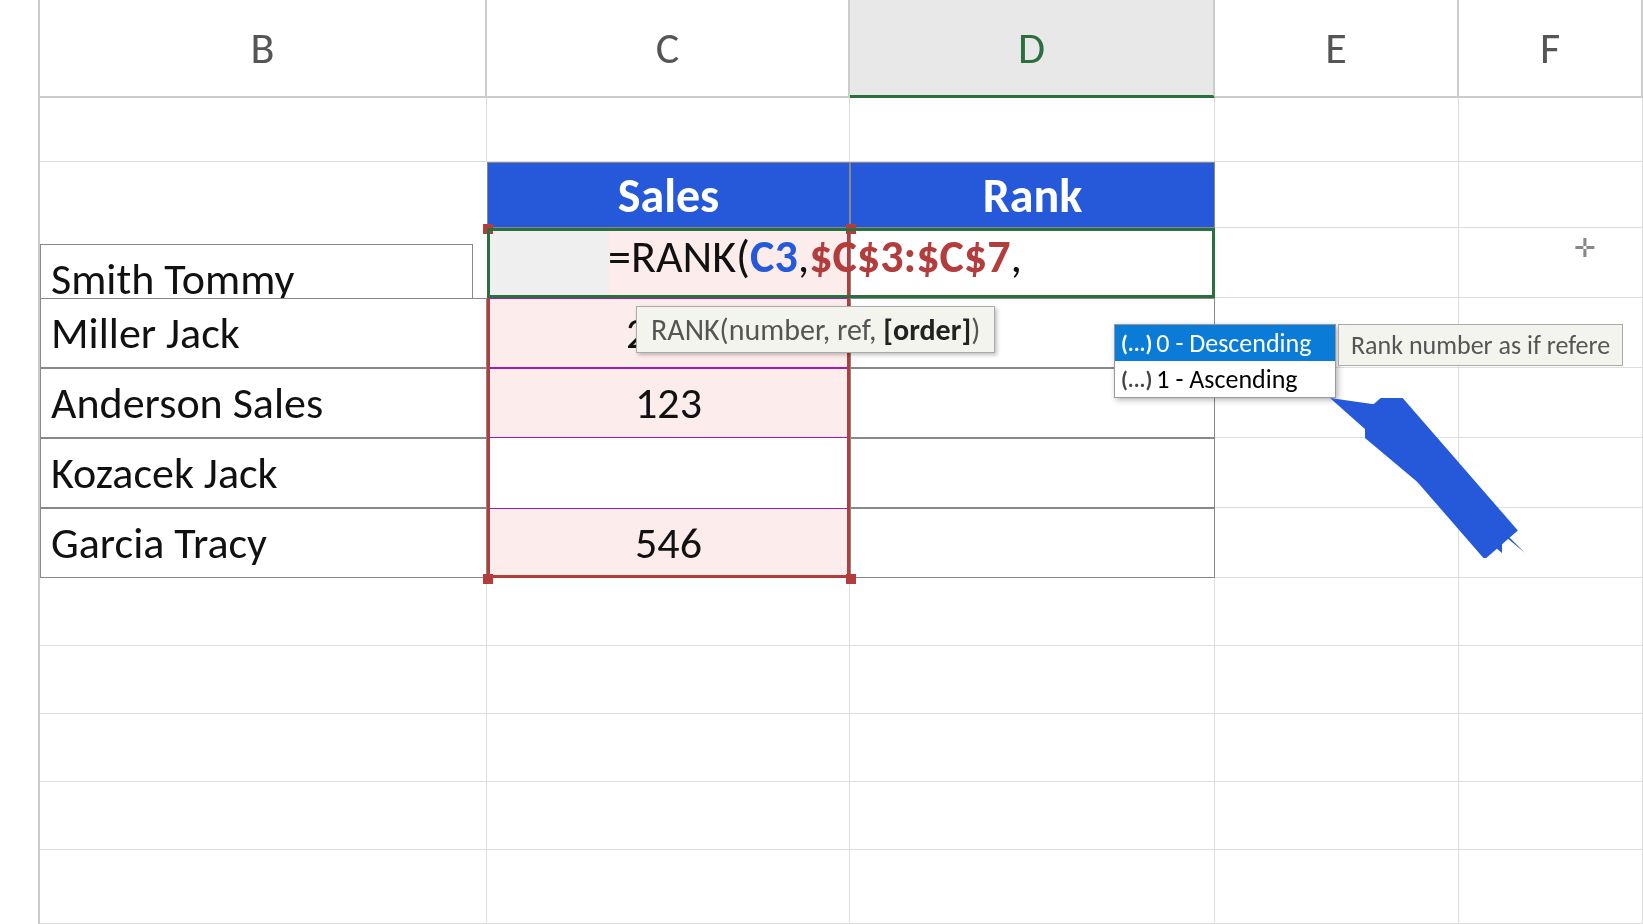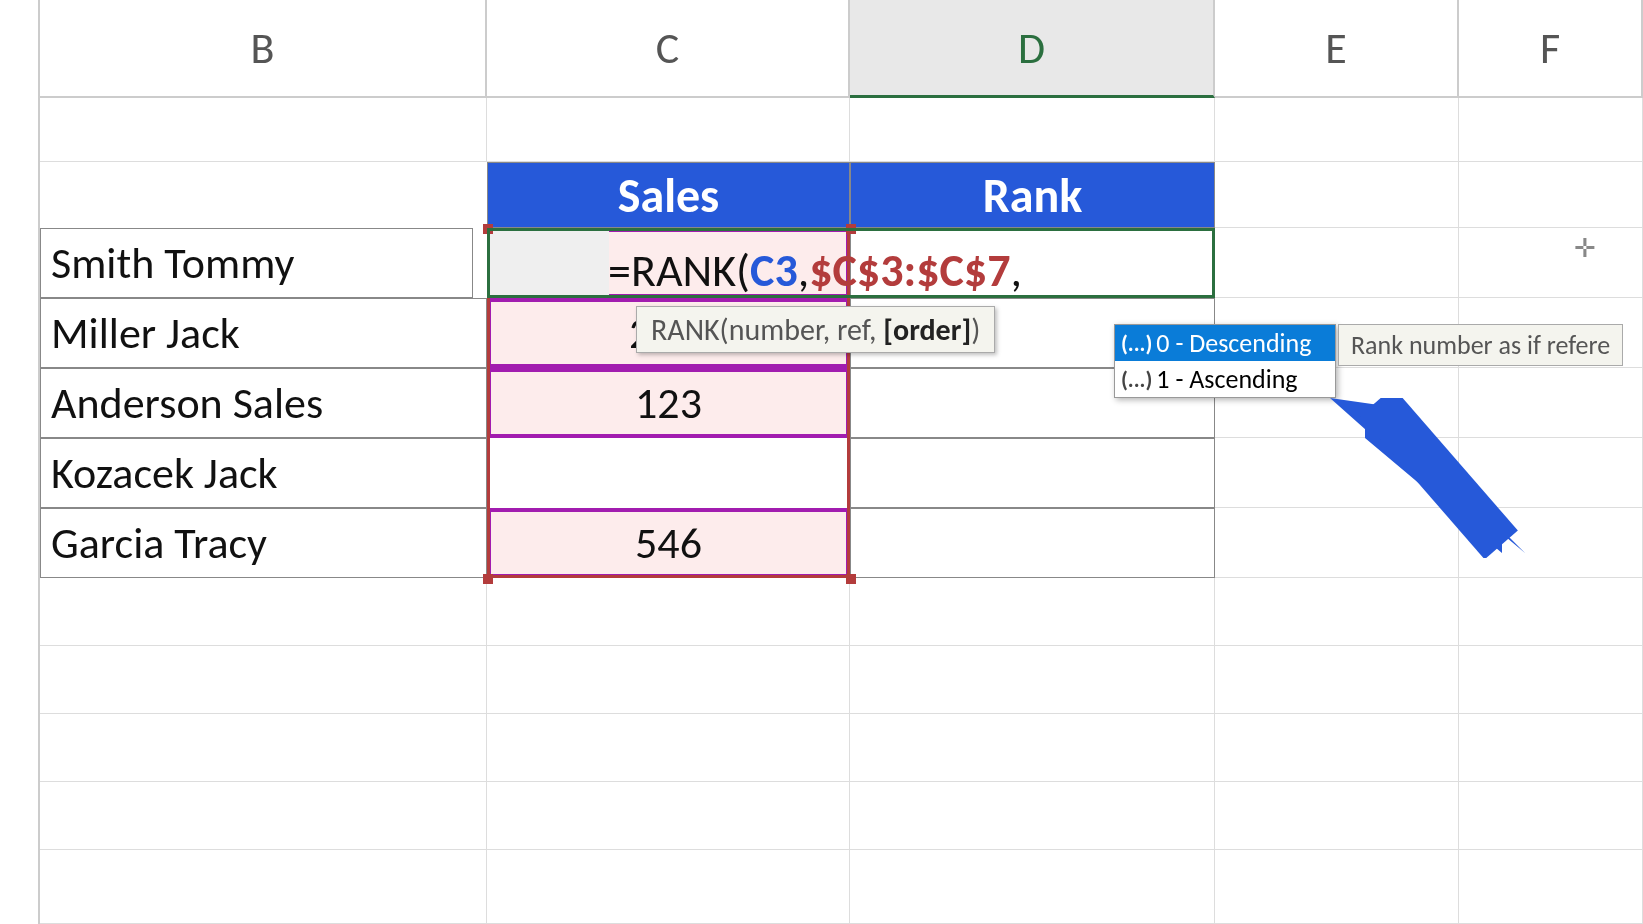--- a/index.html
+++ b/index.html
@@ -70,21 +70,21 @@
     font-size: 44px;
     color: #111;
     display: flex;
     align-items: center;
     padding-left: 10px;
     border: 1px solid #888;
   }
   .dt-cell.center { justify-content: center; padding-left: 0; }
   .sales-range {
     background: #fdecec;
-    border: 4px solid #a21caf;
+    border: 1px solid #a21caf;
   }
   .range-outline {
     position: absolute;
     border: 3px solid #b33c3c;
     pointer-events: none;
   }
   .range-handle {
     position: absolute;
     width: 10px; height: 10px;
     background: #b33c3c;
@@ -95,21 +95,21 @@
     border: 3px solid #2b6f3f;
     pointer-events: none;
   }
   
   .formula-box {
     position: absolute;
     font-size: 46px;
     font-family: Calibri, Arial, sans-serif;
     white-space: nowrap;
     display: flex;
-    align-items: flex-end;
+    align-items: flex-start;
     background: transparent;
   }
   .formula-box .fp { color: #111; }
   .formula-box .ref1 { color: #2659d9; font-weight: 600; }
   .formula-box .ref2 { color: #b33c3c; font-weight: 600; }
   
   .syntax-tip {
     position: absolute;
     background: #f4f4ee;
     border: 1px solid #aaa;
@@ -222,21 +222,21 @@
   <div class="gcell" style="left:1215px;top:368px;width:244px;height:70px;"></div>
   <div class="gcell" style="left:1459px;top:368px;width:184px;height:70px;"></div>
   <div class="gcell" style="left:1215px;top:438px;width:244px;height:70px;"></div>
   <div class="gcell" style="left:1459px;top:438px;width:184px;height:70px;"></div>
   <div class="gcell" style="left:1215px;top:508px;width:244px;height:70px;"></div>
   <div class="gcell" style="left:1459px;top:508px;width:184px;height:70px;"></div>
 
   <div class="dt-header center" style="left:487px;top:162px;width:363px;height:66px;">Sales</div>
   <div class="dt-header center" style="left:850px;top:162px;width:365px;height:66px;">Rank</div>
 
-  <div class="dt-cell" style="left:40px;top:228px;width:433px;height:70px;text-align:right;">Smith Tommy</div>
+  <div class="dt-cell" style="left:40px;top:244px;width:433px;height:70px;text-align:right;">Smith Tommy</div>
   <div class="dt-cell sales-range" style="left:487px;top:228px;width:363px;height:70px;"></div>
   <div class="dt-cell" style="left:850px;top:228px;width:365px;height:70px;background:#fff;"></div>
 
   <div class="grey-stub" style="left:489px;top:230px;width:120px;height:66px;"></div>
 
   <div class="dt-cell" style="left:40px;top:298px;width:447px;height:70px;">Miller Jack</div>
   <div class="dt-cell center sales-range" style="left:487px;top:298px;width:363px;height:70px;">
     <span style="position:absolute;left:138px;">2</span>
   </div>
   <div class="dt-cell" style="left:850px;top:298px;width:365px;height:70px;"></div>

